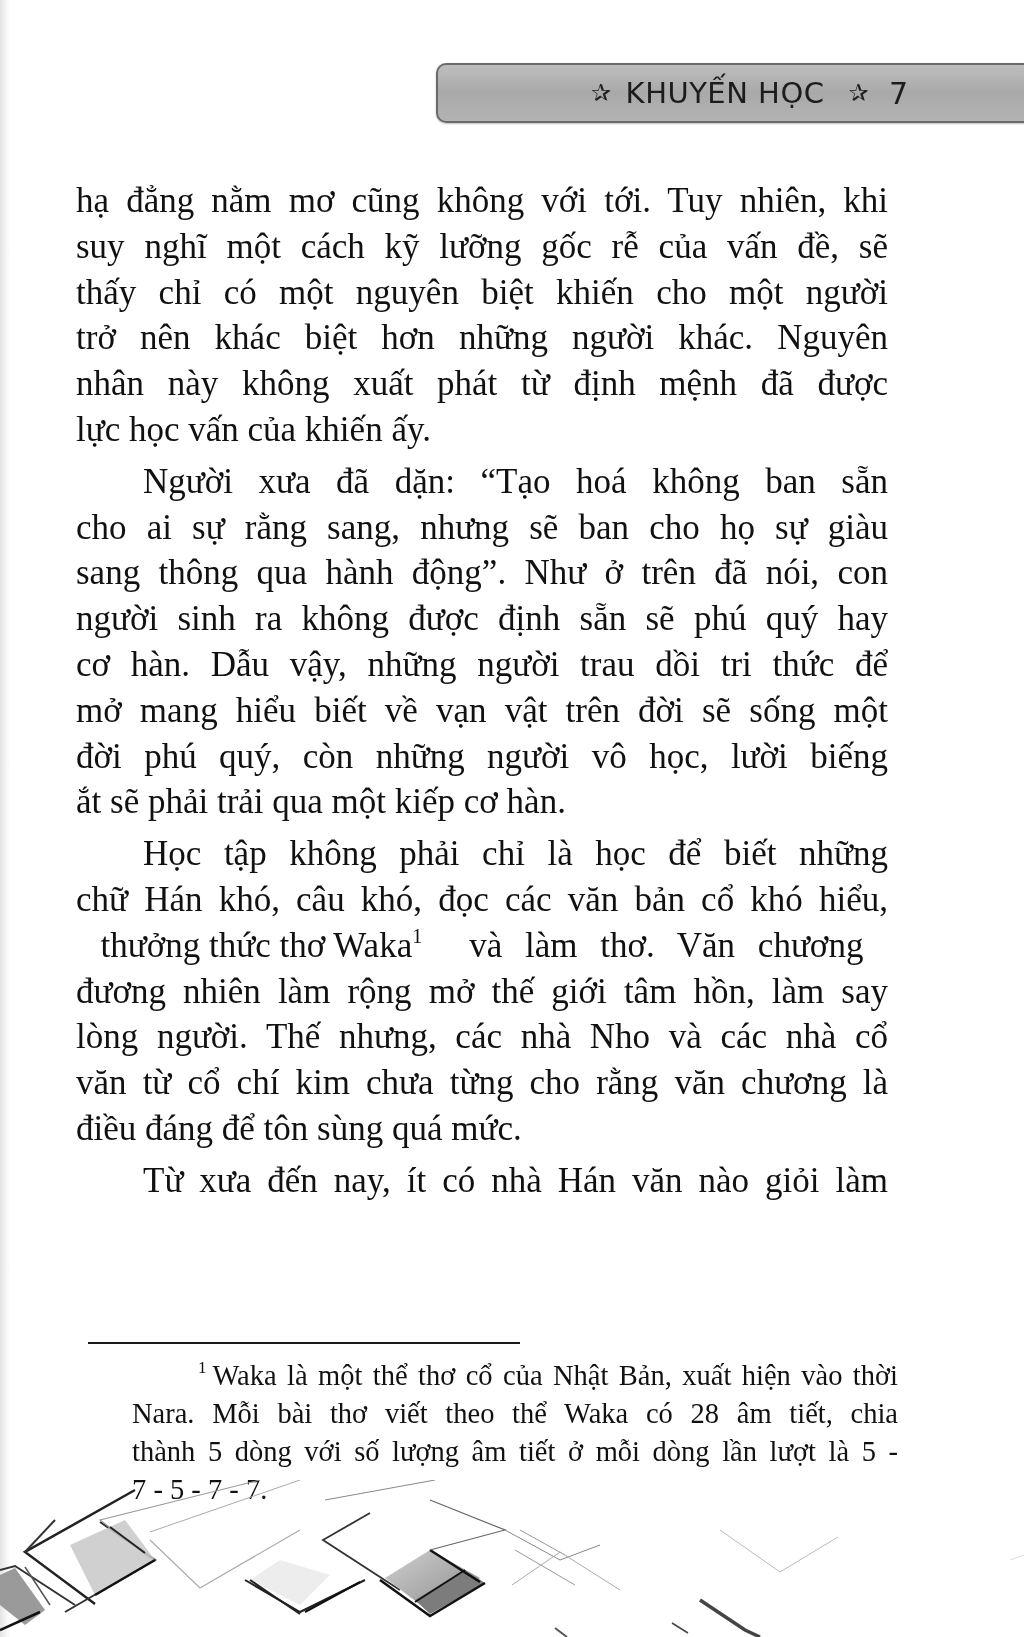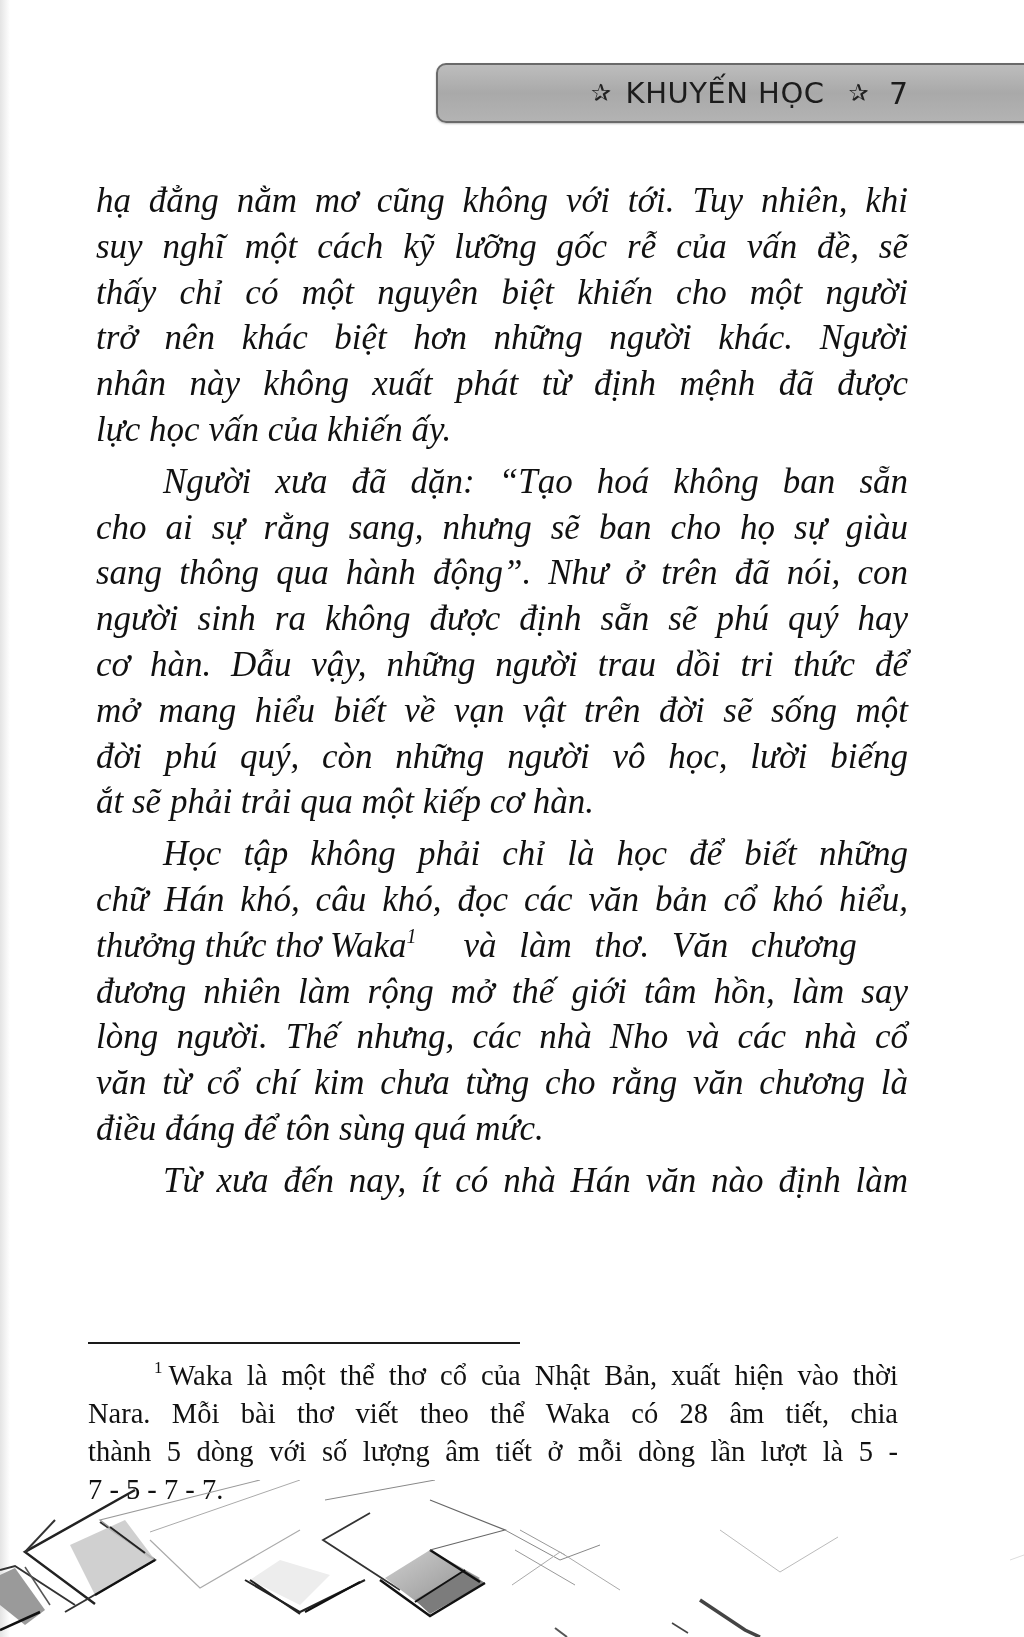--- a/index.html
+++ b/index.html
@@ -52,27 +52,26 @@
     }
     .star.second {
       margin-left: 24px;
       margin-right: 20px;
     }
     .page-number {
       font-size: 30px;
     }
     .body-text {
       position: absolute;
-      left: 96px;
+      left: 76px;
       top: 178px;
       width: 812px;
       font-size: 35px;
       line-height: 45.8px;
       text-align: justify;
-      font-style: italic;
     }
     .para {
       margin: 0 0 6px 0;
       text-indent: 67px;
     }
     .line {
       display: block;
       text-align-last: justify;
       white-space: nowrap;
     }
@@ -98,20 +97,21 @@
       left: 88px;
       top: 1357px;
       width: 810px;
       font-size: 28.5px;
       line-height: 38px;
     }
     .footnote .line {
       display: block;
       white-space: nowrap;
       text-align-last: justify;
+      margin-left: 44px;
     }
     .footnote .line.last { text-align-last: left; }
     .footnote .first { padding-left: 66px; }
     .footnote sup {
       font-size: 17px;
       vertical-align: 12px;
       line-height: 0;
       margin-right: 6px;
     }
     .decor {
@@ -135,51 +135,51 @@
     <span class="page-number">7</span>
   </div>
 </div>
 
 <div class="body-text">
 
   <div class="para">
     <span class="line">hạ đẳng nằm mơ cũng không với tới. Tuy nhiên, khi</span>
     <span class="line">suy nghĩ một cách kỹ lưỡng gốc rễ của vấn đề, sẽ</span>
     <span class="line">thấy chỉ có một nguyên biệt khiến cho một người</span>
-    <span class="line">trở nên khác biệt hơn những người khác. Người</span>
+    <span class="line">trở nên khác biệt hơn những người khác. Nguyên</span>
     <span class="line">nhân này không xuất phát từ định mệnh đã được</span>
     <span class="line last">lực học vấn của khiến ấy.</span>
   </div>
 
   <div class="para">
     <span class="line" style="padding-left:67px">Người xưa đã dặn: “Tạo hoá không ban sẵn</span>
     <span class="line">cho ai sự rằng sang, nhưng sẽ ban cho họ sự giàu</span>
     <span class="line">sang thông qua hành động”. Như ở trên đã nói, con</span>
     <span class="line">người sinh ra không được định sẵn sẽ phú quý hay</span>
     <span class="line">cơ hàn. Dẫu vậy, những người trau dồi tri thức để</span>
     <span class="line">mở mang hiểu biết về vạn vật trên đời sẽ sống một</span>
     <span class="line">đời phú quý, còn những người vô học, lười biếng</span>
     <span class="line last">ắt sẽ phải trải qua một kiếp cơ hàn.</span>
   </div>
 
   <div class="para">
     <span class="line" style="padding-left:67px">Học tập không phải chỉ là học để biết những</span>
     <span class="line">chữ Hán khó, câu khó, đọc các văn bản cổ khó hiểu,</span>
-    <span class="line" style="display:flex;justify-content:flex-start;">
+    <span class="line" style="display:flex;justify-content:center;">
       <span><span>thưởng thức thơ Waka</span><sup class="fnref">1</sup></span>
       <span style="word-spacing:14px;margin-left:47px;"> và làm thơ. Văn chương</span>
     </span>
     <span class="line">đương nhiên làm rộng mở thế giới tâm hồn, làm say</span>
     <span class="line">lòng người. Thế nhưng, các nhà Nho và các nhà cổ</span>
     <span class="line">văn từ cổ chí kim chưa từng cho rằng văn chương là</span>
     <span class="line last">điều đáng để tôn sùng quá mức.</span>
   </div>
 
   <div class="para">
-    <span class="line" style="padding-left:67px">Từ xưa đến nay, ít có nhà Hán văn nào định làm</span>
+    <span class="line" style="padding-left:67px">Từ xưa đến nay, ít có nhà Hán văn nào giỏi làm</span>
   </div>
 </div>
 
 <div class="footnote-rule"></div>
 <div class="footnote">
   <span class="line first"><sup>1</sup><span>Waka là một thể thơ cổ của Nhật Bản, xuất hiện vào thời</span></span>
   <span class="line">Nara. Mỗi bài thơ viết theo thể Waka có 28 âm tiết, chia</span>
   <span class="line">thành 5 dòng với số lượng âm tiết ở mỗi dòng lần lượt là 5 -</span>
   <span class="line last">7 - 5 - 7 - 7.</span>
 </div>

